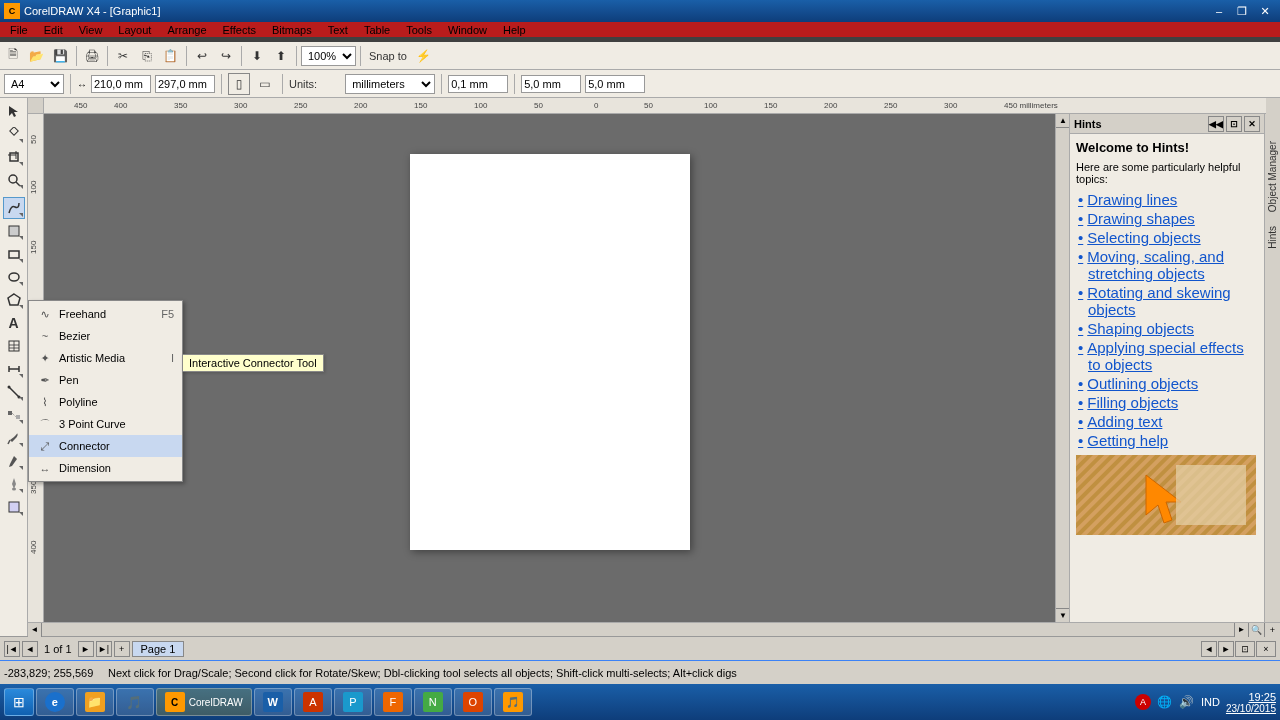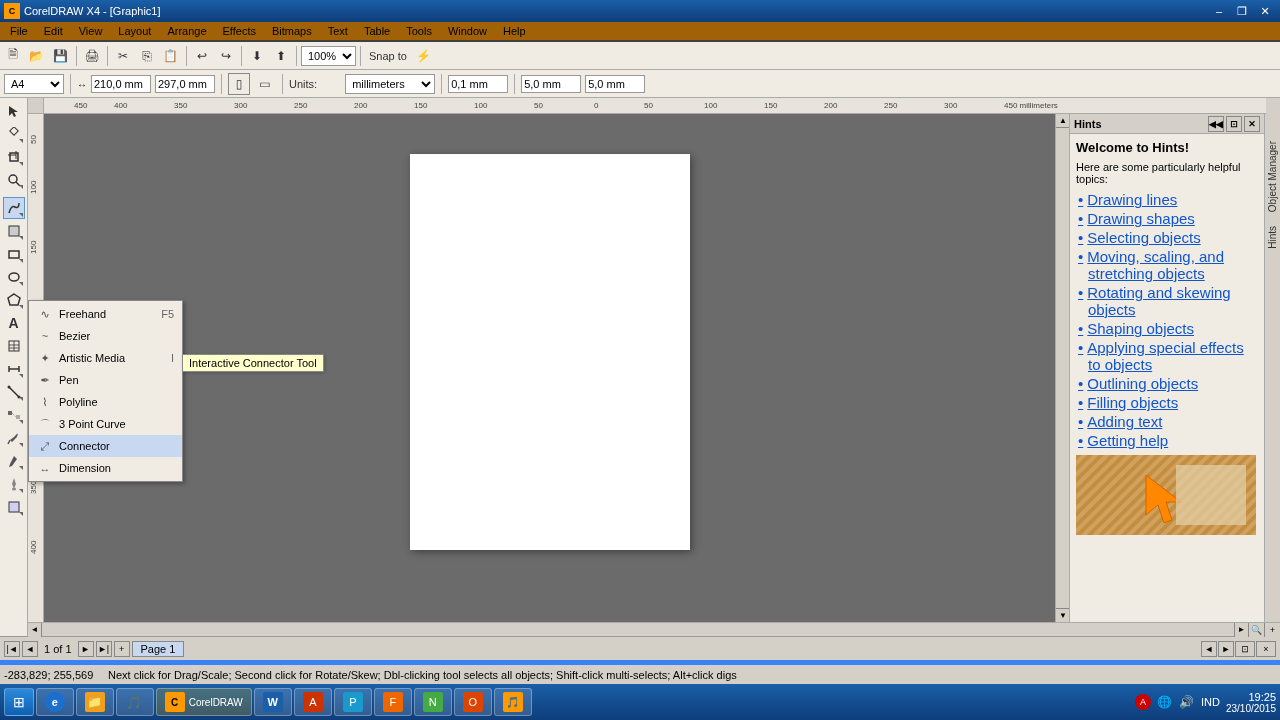--- a/index.html
+++ b/index.html
@@ -55,26 +55,26 @@
       height: 16px;
       cursor: pointer;
       font-size: 11px;
       display: flex;
       align-items: center;
       justify-content: center;
     }
 
     
     #menu-bar {
-      background: #a16207;
+      background: #b91c1c;
       height: 20px;
       display: flex;
       align-items: center;
       padding: 0 2px;
-      border-bottom: 2px solid #404040;
+      border-bottom: 5px solid #404040;
     }
     .menu-item {
       padding: 2px 8px;
       cursor: pointer;
       font-size: 11px;
       color: #000;
     }
 
     
     .toolbar {
@@ -303,21 +303,21 @@
       border: 1px solid transparent;
     }
 
     
     #status-bar {
       background: #d4d0c8;
       height: 24px;
       display: flex;
       align-items: center;
       padding: 0 4px;
-      border-top: 5px solid #3b82f6;
+      border-top: 1px solid #3b82f6;
       font-size: 11px;
       gap: 4px;
     }
     #status-coords {
       min-width: 100px;
       color: #000;
       font-size: 11px;
     }
     #status-text {
       flex: 1;
@@ -832,21 +832,21 @@
     <div class="task-icon" style="background:#dd4400;color:white;font-size:11px;">O</div>
   </div>
   <div class="task-btn">
     <div class="task-icon" style="background:#ff9900;color:white;font-size:11px;">🎵</div>
   </div>
   <div id="taskbar-right">
     <div class="tray-icon" style="background:#cc0000;border-radius:50%;width:16px;height:16px;display:flex;align-items:center;justify-content:center;font-size:9px;color:white;">A</div>
     <div class="tray-icon">🌐</div>
     <div class="tray-icon">🔊</div>
     <div style="font-size:11px;color:white;">IND</div>
-    <div style="text-align:right;color:white;">
+    <div style="text-align:right;color:white;text-decoration:underline;">
       <div style="font-size:11px;">19:25</div>
       <div style="font-size:10px;">23/10/2015</div>
     </div>
   </div>
 </div>
 
 <div id="flyout-menu">
     <div class="flyout-item">
       <span class="flyout-icon">∿</span>
       <span class="flyout-label">Freehand</span>

